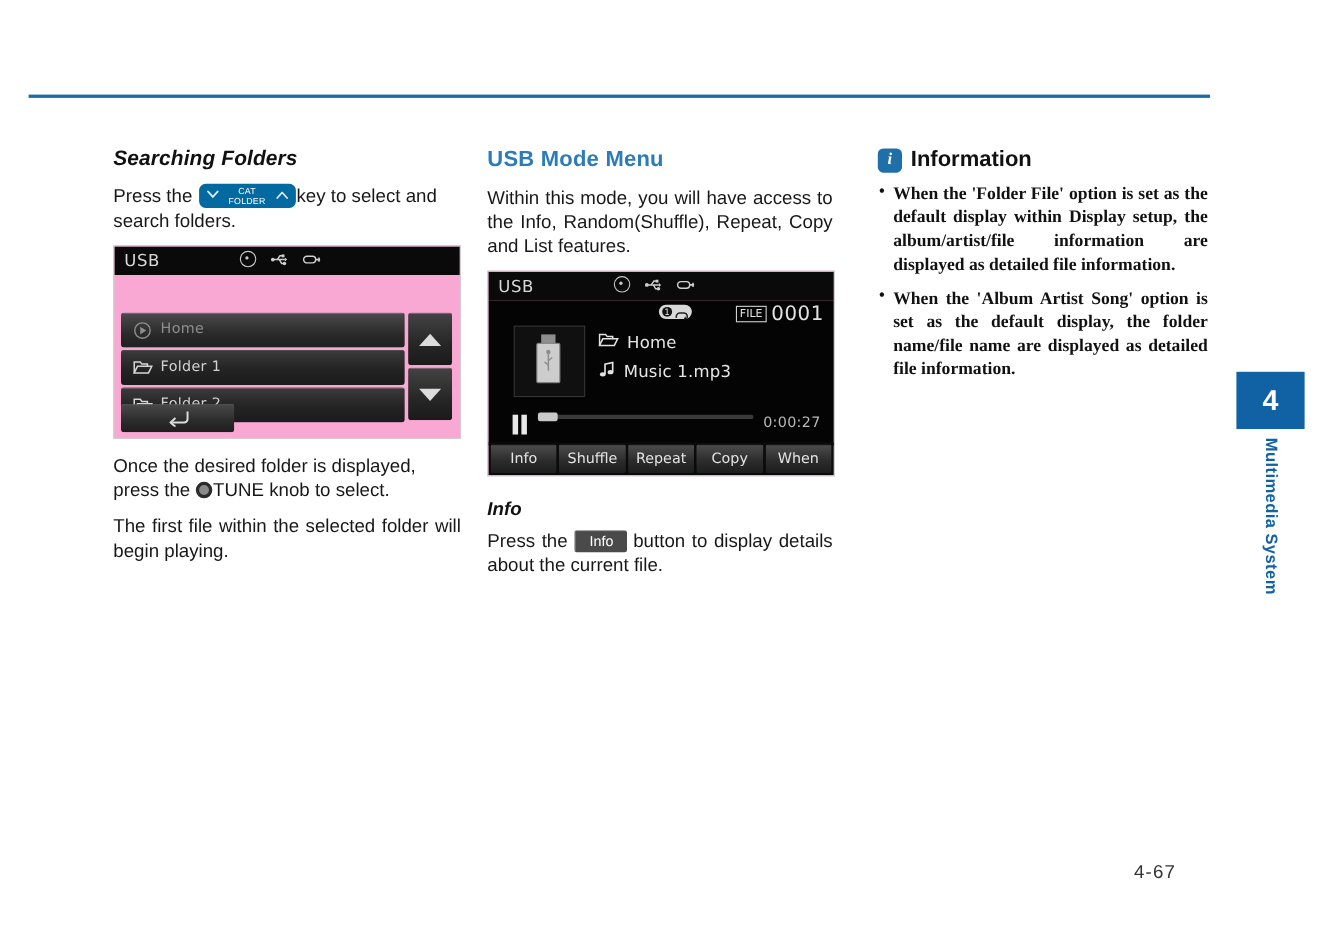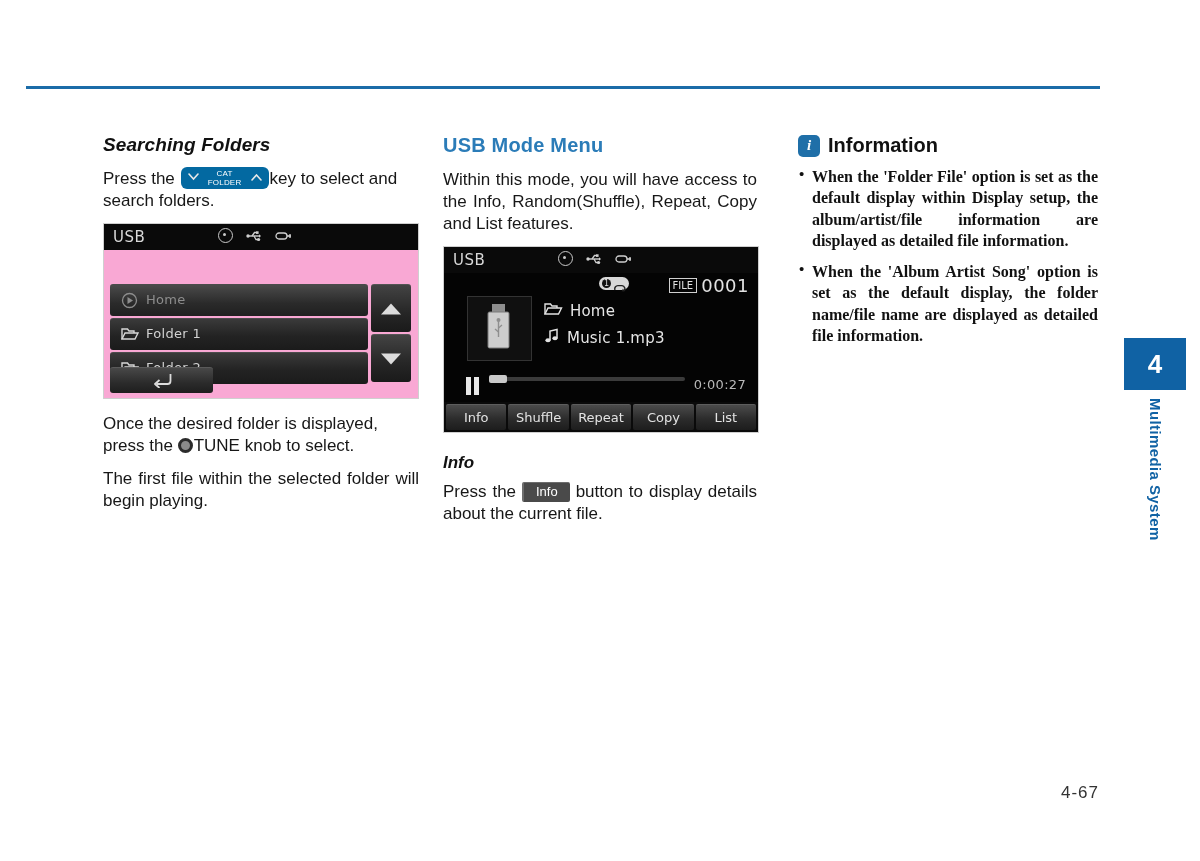--- a/index.html
+++ b/index.html
@@ -215,21 +215,21 @@
   .side-label{
     position:absolute;left:1124px;top:398px;width:62px;height:180px;
     display:flex;align-items:flex-start;justify-content:center;
   }
   .side-label span{
     writing-mode:vertical-rl;color:#1062a4;font-size:15px;font-weight:600;
     letter-spacing:.4px;
   }
 
   .page-num{
-    position:absolute;left:1020px;top:783px;width:120px;text-align:center;
+    position:absolute;left:990px;top:783px;width:120px;text-align:center;
     font-size:17px;color:#333;letter-spacing:1px;
   }
 </style>
 </head>
 <body>
 
 <div class="page">
 
   <div class="top-rule"></div>
 
@@ -430,21 +430,21 @@
             </span>
           <span class="s2-time">0:00:27</span>
         </div>
       </div>
 
       <div class="s2-btns">
         <div class="s2-btn">Info</div>
         <div class="s2-btn">Shuffle</div>
         <div class="s2-btn">Repeat</div>
         <div class="s2-btn">Copy</div>
-        <div class="s2-btn">List</div>
+        <div class="s2-btn">When</div>
       </div>
     </div>
 
     <h3 class="sub-it" style="margin-top:20px">Info</h3>
 
     <p class="body"><span>Press the</span>
       <span class="btn-inline">Info</span>
       <span>button to display details about the current file.</span></p>
   </div>
 

